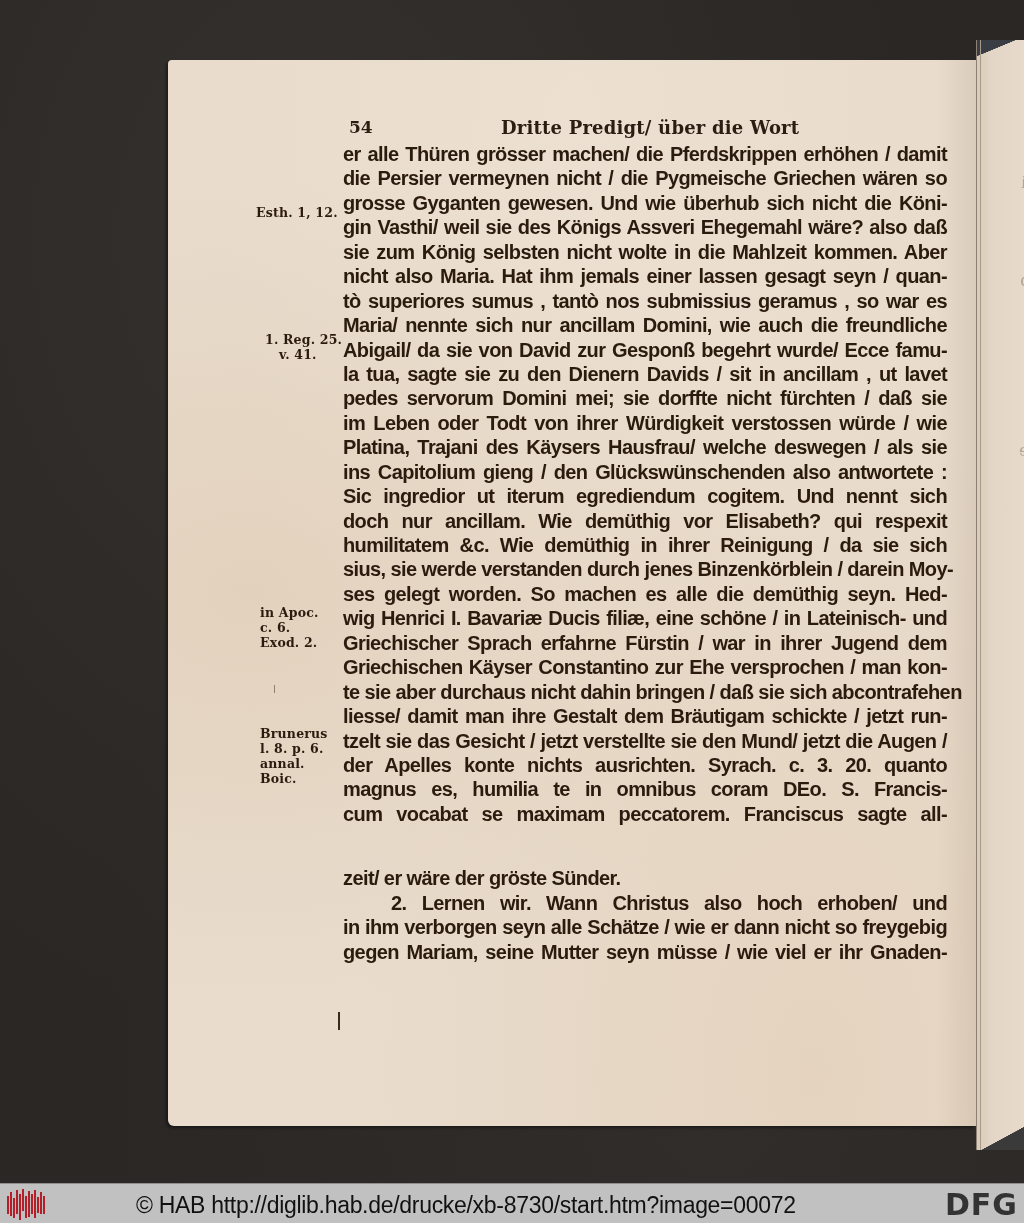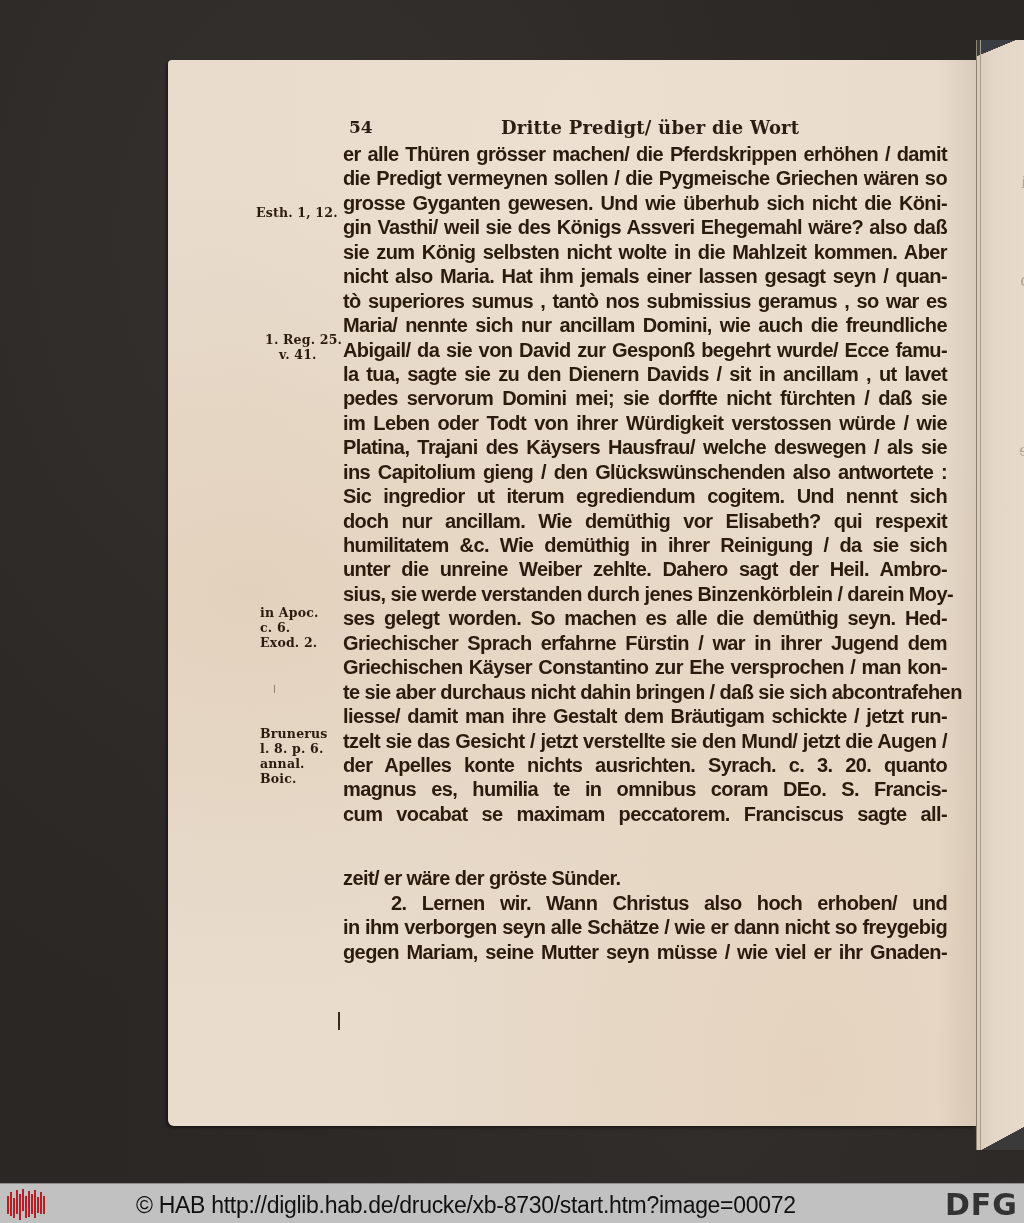--- a/index.html
+++ b/index.html
@@ -236,39 +236,39 @@
 
 <div class="page"></div>
 
 <div class="running-head">
   <span class="page-number">54</span>
   <span class="head-title">Dritte Predigt/ über die Wort</span>
 </div>
 
 <div class="body-text">
   <span class="line">er alle Thüren grösser machen/ die Pferdskrippen erhöhen / damit</span>
-  <span class="line">die Predigt vermeynen sollen / die Pygmeische Griechen wären so</span>
+  <span class="line">die Persier vermeynen nicht / die Pygmeische Griechen wären so</span>
   <span class="line">grosse Gyganten gewesen.   Und wie überhub sich nicht die Köni-</span>
   <span class="line">gin Vasthi/ weil sie des Königs Assveri Ehegemahl wäre? also daß</span>
   <span class="line">sie zum König selbsten nicht wolte in die Mahlzeit kommen.   Aber</span>
   <span class="line">nicht also Maria.   Hat ihm jemals einer lassen gesagt seyn / quan-</span>
   <span class="line">tò superiores sumus , tantò nos submissius geramus , so war es</span>
   <span class="line">Maria/ nennte sich nur ancillam Domini, wie auch die freundliche</span>
   <span class="line">Abigail/ da sie von David zur Gesponß begehrt wurde/ Ecce famu-</span>
   <span class="line">la tua, sagte sie zu den Dienern Davids / sit in ancillam , ut lavet</span>
   <span class="line">pedes servorum Domini mei; sie dorffte nicht fürchten / daß sie</span>
   <span class="line">im Leben oder Todt von ihrer Würdigkeit verstossen würde / wie</span>
   <span class="line">Platina, Trajani des Käysers Hausfrau/ welche deswegen / als sie</span>
   <span class="line">ins Capitolium gieng / den Glückswünschenden also antwortete :</span>
   <span class="line">Sic ingredior ut iterum egrediendum cogitem.   Und nennt sich</span>
   <span class="line">doch nur ancillam.   Wie demüthig vor Elisabeth? qui respexit</span>
   <span class="line">humilitatem &amp;c.   Wie demüthig in ihrer Reinigung / da sie sich</span>
-  <span class="line">unter die unreine Weiber zehlte.   Dahero sagt der Heil. Ambro-</span>
   <span class="line">sius, sie werde verstanden durch jenes Binzenkörblein / darein Moy-</span>
   <span class="line">ses gelegt worden.   So machen es alle die demüthig seyn.   Hed-</span>
+  <span class="line">wig Henrici I. Bavariæ Ducis filiæ, eine schöne / in Lateinisch- und</span>
   <span class="line">Griechischer Sprach erfahrne Fürstin /  war in ihrer Jugend dem</span>
   <span class="line">Griechischen Käyser Constantino zur Ehe versprochen / man kon-</span>
   <span class="line">te sie aber durchaus nicht dahin bringen / daß sie sich abcontrafehen</span>
   <span class="line">liesse/  damit man ihre Gestalt dem Bräutigam schickte /  jetzt run-</span>
   <span class="line">tzelt sie das Gesicht / jetzt verstellte sie den Mund/ jetzt die Augen /</span>
   <span class="line">der Apelles konte nichts ausrichten.   Syrach. c. 3. 20. quanto</span>
   <span class="line">magnus es, humilia te in omnibus coram DEo.   S. Francis-</span>
   <span class="line">cum vocabat se maximam peccatorem.   Franciscus sagte all-</span>
   <span class="line last">zeit/ er wäre der gröste Sünder.</span>
   <span class="line indent">2.   Lernen wir.   Wann Christus also hoch erhoben/ und</span>

